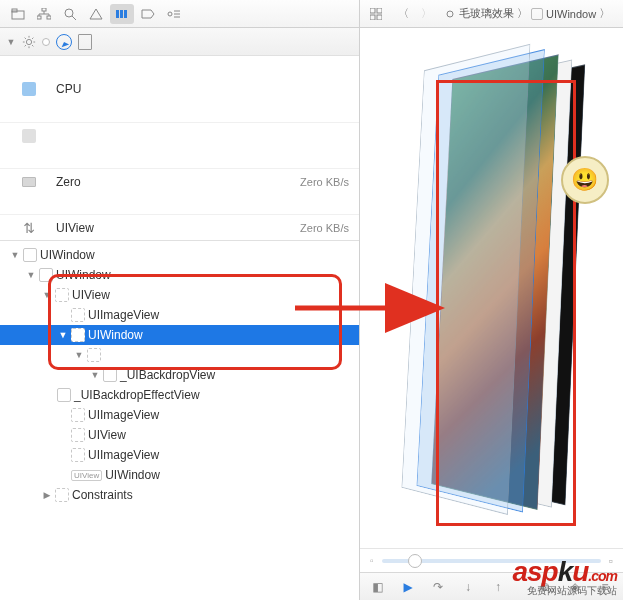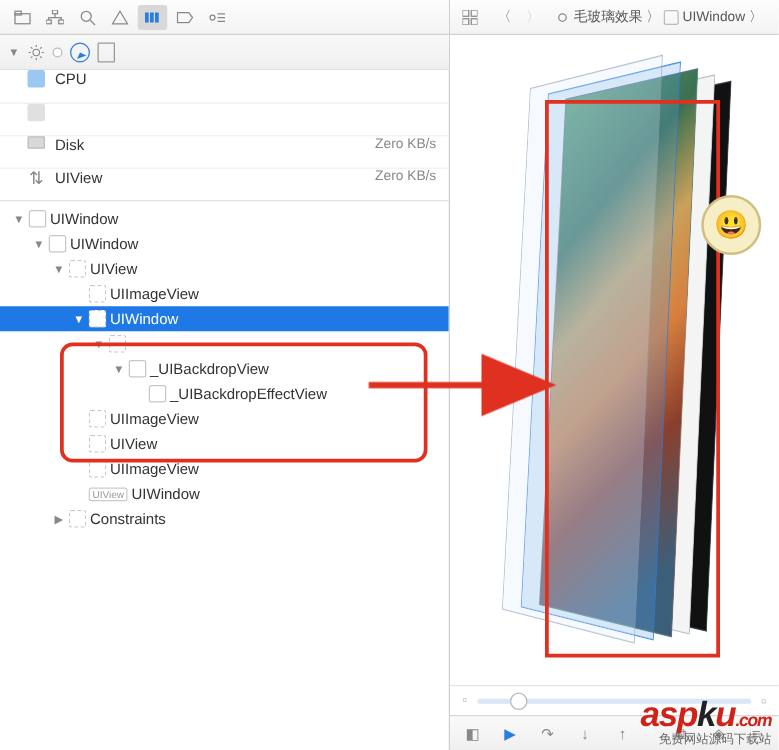--- a/index.html
+++ b/index.html
@@ -12,21 +12,21 @@
 .toolbar .tb-btn.active { background: #d8d8d8; }
 .toolbar .tb-btn.blue { color: #2b7de0; }
 .title-row { height: 28px; background: linear-gradient(#f8f8f8, #efefef); border-bottom: 1px solid #e0e0e0; display: flex; align-items: center; padding: 0 6px; gap: 6px; }
 .title-row .gear { width: 14px; height: 14px; color: #888; }
 .title-row .disc { width: 8px; height: 8px; border-radius: 50%; background: #fff; border: 1px solid #bbb; }
 .title-row .title-text { font-size: 12px; color: #333; flex: 1; }
 .title-row .compass { width: 16px; height: 16px; border-radius: 50%; border: 1.5px solid #2b7de0; position: relative; }
 .title-row .compass::after { content: ""; position: absolute; left: 3px; top: 3px; width: 0; height: 0; border: 4px solid transparent; border-bottom-color: #2b7de0; transform: rotate(-20deg); }
 .title-row .doc { width: 14px; height: 16px; border: 1px solid #999; border-radius: 1px; }
 .stats { border-bottom: 1px solid #e0e0e0; }
-.stat-row { height: 26px; display: flex; padding: 0 10px 0 22px; gap: 8px; border-top: 1px solid #f0f0f0; }
+.stat-row { height: 26px; display: flex; align-items: center; padding: 0 10px 0 22px; gap: 20px; border-top: 1px solid #f0f0f0; margin-top: 20px; }
 .stat-row:first-child { border-top: none; }
 .stat-icon { width: 14px; height: 14px; display: flex; align-items: center; justify-content: center; }
 .stat-icon.cpu { background: #9bc8f0; border-radius: 2px; }
 .stat-icon.mem { background: #e0e0e0; border-radius: 2px; }
 .stat-icon.disk { width: 14px; height: 10px; background: #d8d8d8; border-radius: 1px; border: 1px solid #bbb; }
 .stat-icon.net { color: #888; font-size: 14px; }
 .stat-label { flex: 1; color: #333; }
 .stat-val { color: #888; font-size: 11px; }
 .tree { flex: 1; overflow: auto; padding-top: 4px; position: relative; }
 .tree-row { height: 20px; display: flex; align-items: center; gap: 3px; padding-right: 6px; white-space: nowrap; }
@@ -134,21 +134,21 @@
         <span class="stat-icon cpu"></span>
         <span class="stat-label">CPU</span>
         <span class="stat-val"></span>
       </div>
       <div class="stat-row">
         <span class="stat-icon mem"></span>
         <span class="stat-val"></span>
       </div>
       <div class="stat-row">
         <span class="stat-icon disk"></span>
-        <span class="stat-label">Disk</span>
+        <span class="stat-label">Zero</span>
         <span class="stat-val">Zero KB/s</span>
       </div>
       <div class="stat-row">
         <span class="stat-icon net">⇅</span>
         <span class="stat-label">UIView</span>
         <span class="stat-val">Zero KB/s</span>
       </div>
     </div>
 
     <div class="tree" id="tree">
@@ -179,21 +179,21 @@
         </div>
         <div class="tree-row" style="padding-left: 74px;">
           <span class="arrow">▼</span>
           <span class="node-icon dotted"></span>
         </div>
         <div class="tree-row" style="padding-left: 90px;">
           <span class="arrow">▼</span>
           <span class="node-icon"></span>
           <span class="node-label">_UIBackdropView</span>
         </div>
-        <div class="tree-row" style="padding-left: 106px;">
+        <div class="tree-row" style="padding-left: 44px;">
           <span class="arrow"></span>
           <span class="node-icon"></span>
           <span class="node-label">_UIBackdropEffectView</span>
         </div>
         <div class="tree-row" style="padding-left: 58px;">
           <span class="arrow"></span>
           <span class="node-icon dotted"></span>
           <span class="node-label">UIImageView</span>
         </div>
         <div class="tree-row" style="padding-left: 58px;">

